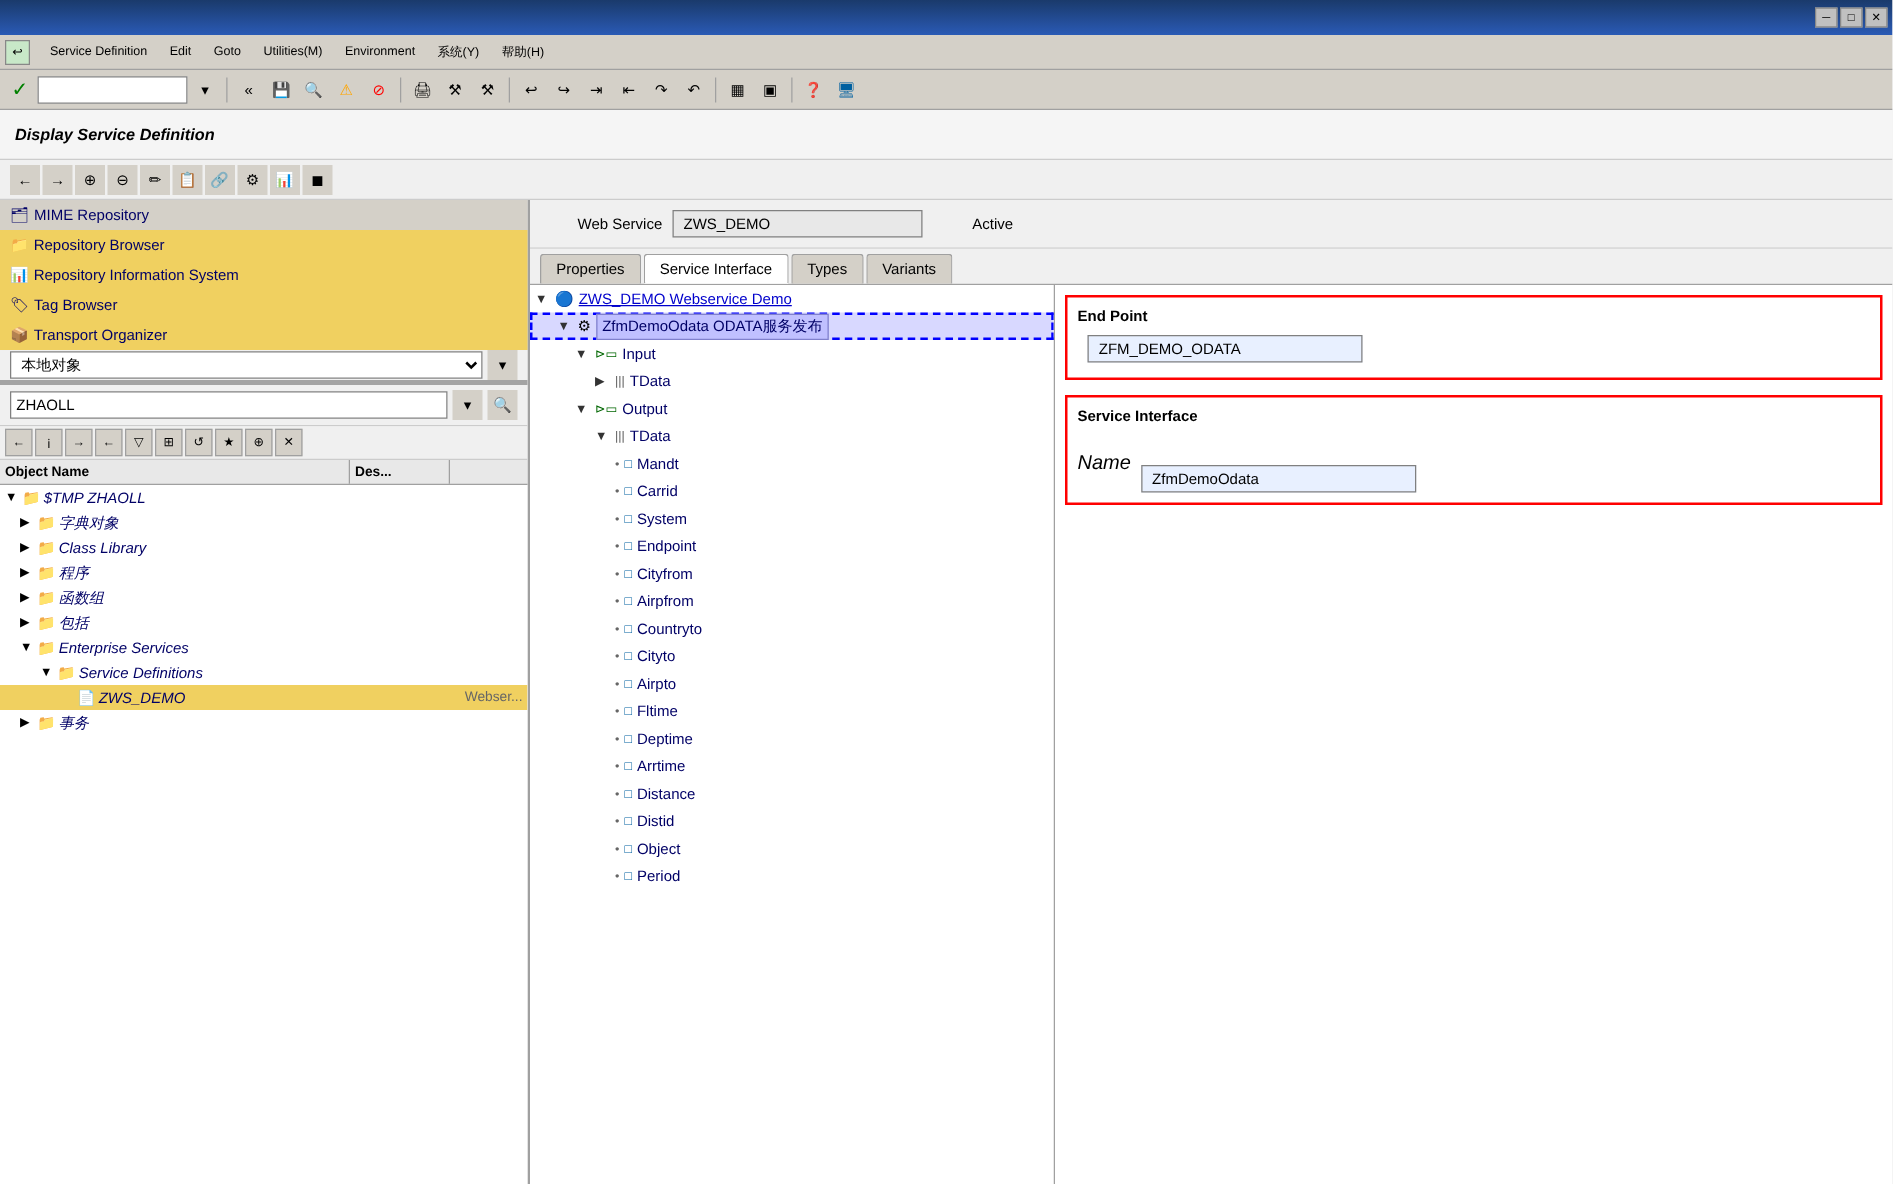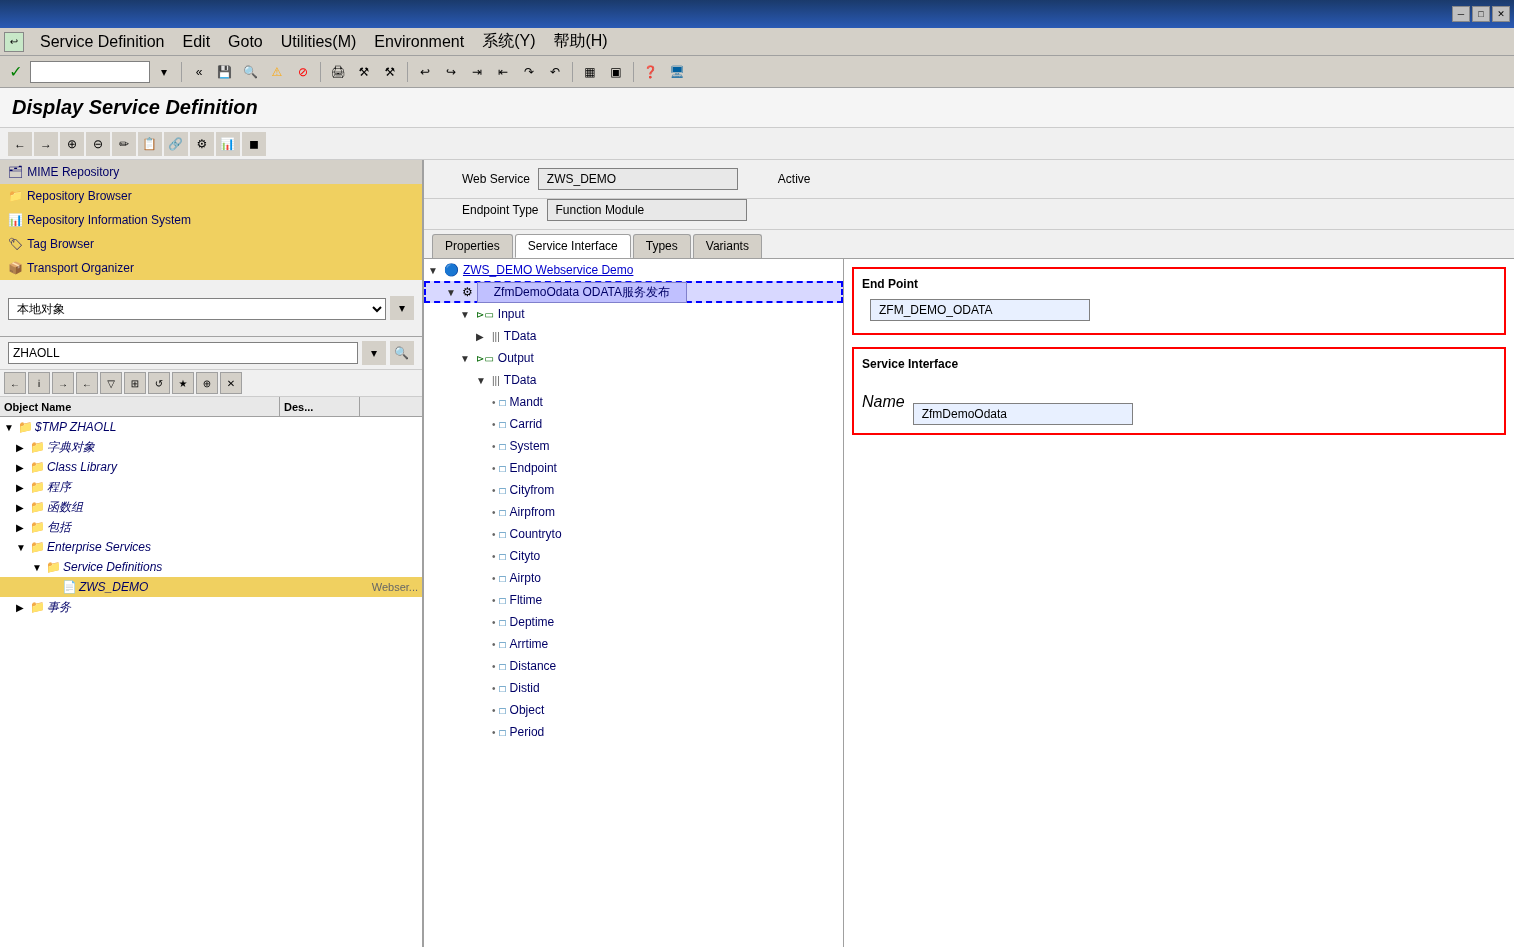--- a/index.html
+++ b/index.html
@@ -42,21 +42,21 @@
       width: 20px; height: 20px;
       background: #c8e8c8;
       border: 1px solid #888;
       display: flex; align-items: center; justify-content: center;
       font-size: 10px;
       margin-right: 6px;
     }
     .menu-item {
       padding: 2px 8px;
       cursor: pointer;
-      font-size: 16px;
+      font-size: 10px;
       color: #000;
     }
 
     
     .toolbar {
       background: #d4d0c8;
       height: 32px;
       display: flex;
       align-items: center;
       padding: 0 4px;
@@ -90,21 +90,21 @@
     
     .page-title-bar {
       background: #f5f5f5;
       height: 40px;
       display: flex;
       align-items: center;
       padding: 0 12px;
       border-bottom: 1px solid #ccc;
     }
     .page-title {
-      font-size: 20px;
+      font-size: 13px;
       font-weight: bold;
       font-style: italic;
       color: #000;
     }
 
     
     .nav-toolbar {
       background: #f0f0f0;
       height: 32px;
       display: flex;
@@ -137,25 +137,25 @@
     }
     .nav-item-mime { background: #d4d0c8; }
     .nav-item-repo { background: #f0d060; }
     .nav-item-info { background: #f0d060; }
     .nav-item-tag { background: #f0d060; }
     .nav-item-transport { background: #f0d060; }
 
     
     .dropdown-area {
       display: flex;
-      align-items: flex-end;
-      padding: 16px 8px;
+      align-items: center;
+      padding: 0 8px;
       gap: 4px;
       background: #f0f0f0;
-      border-bottom: 1px solid #a3a3a3;
+      border-bottom: 4px solid #a3a3a3;
     }
     .dropdown-select {
       flex: 1;
       height: 22px;
       border: 1px solid #808080;
       background: white;
       font-size: 12px;
       padding: 0 4px;
     }
     .text-input-row {
@@ -564,26 +564,20 @@
 
     <div class="ws-header">
       <div class="ws-field">
         <span class="ws-label">Web Service</span>
         <div class="ws-value">ZWS_DEMO</div>
       </div>
       <div class="ws-field">
         <span class="ws-active">Active</span>
       </div>
     </div>
-    <div class="ws-header" style="padding-top:0;">
-      <div class="ws-field">
-        <span class="ws-label">Endpoint Type</span>
-        <div class="ws-value">Function Module</div>
-      </div>
-    </div>
 
     <div class="tabs-bar">
       <div class="tab">Properties</div>
       <div class="tab active">Service Interface</div>
       <div class="tab">Types</div>
       <div class="tab">Variants</div>
     </div>
 
     <div class="main-split">
 
@@ -591,21 +585,21 @@
 
         <div class="svc-node" style="padding-left:4px;">
           <span class="svc-expand">▼</span>
           <span style="color:#0060a0;">🔵</span>
           <span class="svc-node-text blue-link">ZWS_DEMO Webservice Demo</span>
         </div>
 
         <div class="svc-node" style="padding-left:20px; border:2px dashed blue; background:#d8d8ff;">
           <span class="svc-expand">▼</span>
           <span>⚙</span>
-          <span class="svc-node-text" style="background:#c0c0ff; border:1px solid #8080cc; padding:1px 16px;">ZfmDemoOdata ODATA服务发布</span>
+          <span class="svc-node-text" style="background:#c0c0ff; border:1px solid #8080cc; padding:1px 4px;">ZfmDemoOdata ODATA服务发布</span>
         </div>
 
         <div class="svc-node" style="padding-left:36px;">
           <span class="svc-expand">▼</span>
           <span style="font-size:10px;color:#006600;">⊳▭</span>
           <span class="svc-node-text">Input</span>
         </div>
 
         <div class="svc-node" style="padding-left:52px;">
           <span class="svc-expand">▶</span>

